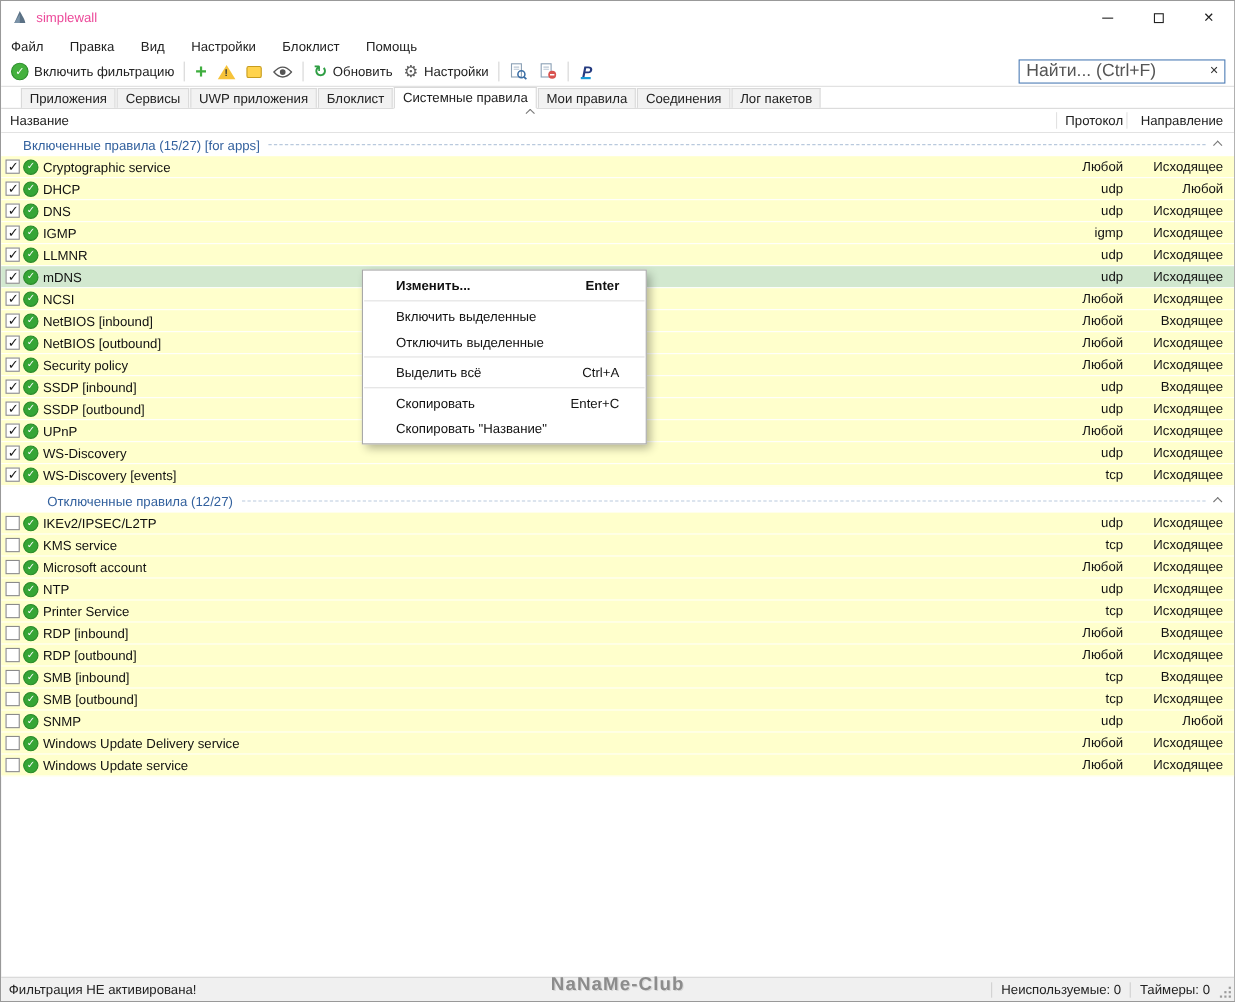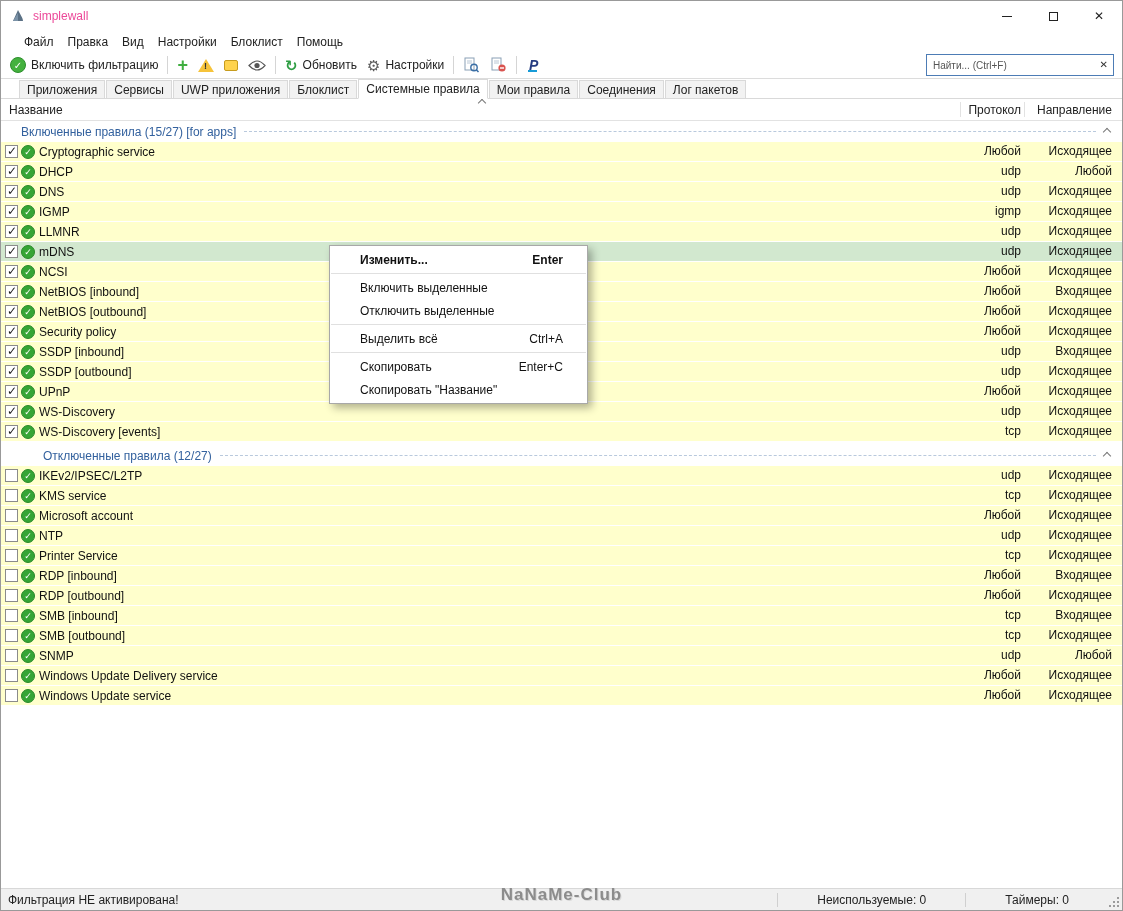--- a/index.html
+++ b/index.html
@@ -11,39 +11,39 @@
   
   .titlebar { height:30px; display:flex; align-items:center; background:#fff; }
   .app-icon { margin-left:9px; width:16px; height:16px; display:flex; }
   .title { margin-left:7px; font-size:12px; color:#ec4899; }
   .win-btns { margin-left:auto; display:flex; height:100%; }
   .wbtn { width:46px; height:100%; display:flex; align-items:center; justify-content:center; color:#222; font-size:12px; }
   .glyph-min { width:10px; height:1px; background:#222; }
   .glyph-max { width:9px; height:9px; border:1px solid #222; }
 
   
-  .menubar { height:21px; display:flex; align-items:center; padding-left:16px; background:#fff; }
+  .menubar { height:21px; display:flex; align-items:center; padding-left:2px; background:#fff;gap:10px; }
   .mb-item { padding:0 7px; height:100%; display:flex; align-items:center; color:#222; }
 
   
   .toolbar { height:27px; display:flex; align-items:center; padding:0 6px 0 4px; border-bottom:1px solid #dcdcdc; background:#fff; }
   .tbtn { display:flex; align-items:center; gap:5px; padding:0 5px; height:24px; color:#222; }
   .tsep { width:1px; height:18px; background:#d5d5d5; margin:0 4px; }
   .spacer { flex:1; }
   .ico-shield { width:16px; height:16px; border-radius:50%; background:#44b13e; border:1px solid #2d8f2d; color:#fff; font-size:10px; display:flex; align-items:center; justify-content:center; }
   .ico-plus { color:#3fae3f; font-size:18px; font-weight:bold; line-height:16px; }
   .ico-warn { width:0; height:0; border-left:8px solid transparent; border-right:8px solid transparent; border-bottom:13px solid #f6c33a; position:relative; }
   .ico-warn i { position:absolute; left:-2px; top:2px; font-style:normal; font-size:9px; font-weight:bold; color:#333; }
   .ico-box { width:14px; height:11px; background:#ffd34d; border:1px solid #c79c1e; border-radius:2px; }
   .ico-refresh { color:#2f9e44; font-size:15px; font-weight:bold; line-height:15px; }
   .ico-gear { color:#5a5a5a; font-size:15px; line-height:15px; }
   .ico-pp { position:relative; font-weight:bold; font-style:italic; font-size:14px; color:#253b80; width:15px; text-align:center; }
   .ico-pp::after { content:""; position:absolute; left:2px; bottom:1px; width:9px; height:2px; background:#179bd7; }
   .searchbox { position:relative; width:188px; height:22px; border:1px solid #4d7cb5; background:#fff; margin-right:2px; }
-  .searchbox input { border:none; outline:none; width:100%; height:100%; padding:0 20px 0 6px; font:inherit; font-size:10px; color:#222; background:transparent; }
+  .searchbox input { border:none; outline:none; width:100%; height:100%; padding:0 20px 0 6px; font:inherit; font-size:16px; color:#222; background:transparent; }
   .searchbox input::placeholder { color:#555; opacity:1; }
   .search-clear { position:absolute; right:5px; top:4px; font-size:10px; color:#333; line-height:12px; }
 
   
   .tabs { height:20px; display:flex; align-items:flex-end; padding-left:18px; border-bottom:1px solid #d9d9d9; background:#fff; position:relative; z-index:2; }
   .tab { height:18px; display:flex; align-items:center; padding:0 7px; background:#f2f2f2; border:1px solid #d9d9d9; border-bottom:none; margin-right:1px; white-space:nowrap; color:#222; }
   .tab.active { height:20px; background:#fff; margin-bottom:-1px; border-bottom:1px solid #fff; }
 
   
   .colheader { position:relative; height:22px; border-bottom:1px solid #e2e2e2; background:#fff; }
@@ -75,21 +75,21 @@
 
   
   .context-menu { position:absolute; left:328px; top:244px; width:259px; background:#fff; border:1px solid #a8a8a8; box-shadow:4px 4px 8px rgba(0,0,0,.3); padding:2px 0; z-index:20; }
   .menu-item { height:23px; display:flex; align-items:center; padding:0 24px 0 30px; color:#111; }
   .menu-item.bold { font-weight:bold; }
   .mi-label { flex:1; white-space:nowrap; }
   .mi-shortcut { margin-left:20px; white-space:nowrap; }
   .menu-sep { height:1px; background:#e0e0e0; margin:2px 1px; }
 
   
-  .statusbar { position:absolute; left:0; right:0; bottom:0; height:22px; background:#f0f0f0; border-top:1px solid #d8d8d8; display:flex; align-items:center; color:#222;gap:31px; }
+  .statusbar { position:absolute; left:0; right:0; bottom:0; height:22px; background:#f0f0f0; border-top:1px solid #d8d8d8; display:flex; align-items:center; color:#222; }
   .sb-left { margin-left:7px; flex:1; }
   .sb-vsep { width:1px; height:14px; background:#d0d0d0; margin:0 8px; }
   .grip { width:14px; height:100%; position:relative; margin-left:8px; }
   .grip::after { content:""; position:absolute; right:3px; bottom:3px; width:2px; height:2px; background:#9b9b9b;
     box-shadow:0 -4px 0 #9b9b9b, 0 -8px 0 #9b9b9b, -4px 0 0 #9b9b9b, -4px -4px 0 #9b9b9b, -8px 0 0 #9b9b9b; }
   .watermark { position:absolute; left:50%; bottom:5px; transform:translateX(-50%); font-size:17px; font-weight:bold; color:#8c8c8c; letter-spacing:1px; z-index:30; text-shadow:1px 1px 0 #d8d8d8; }
 </style>
 </head>
 <body>
 

